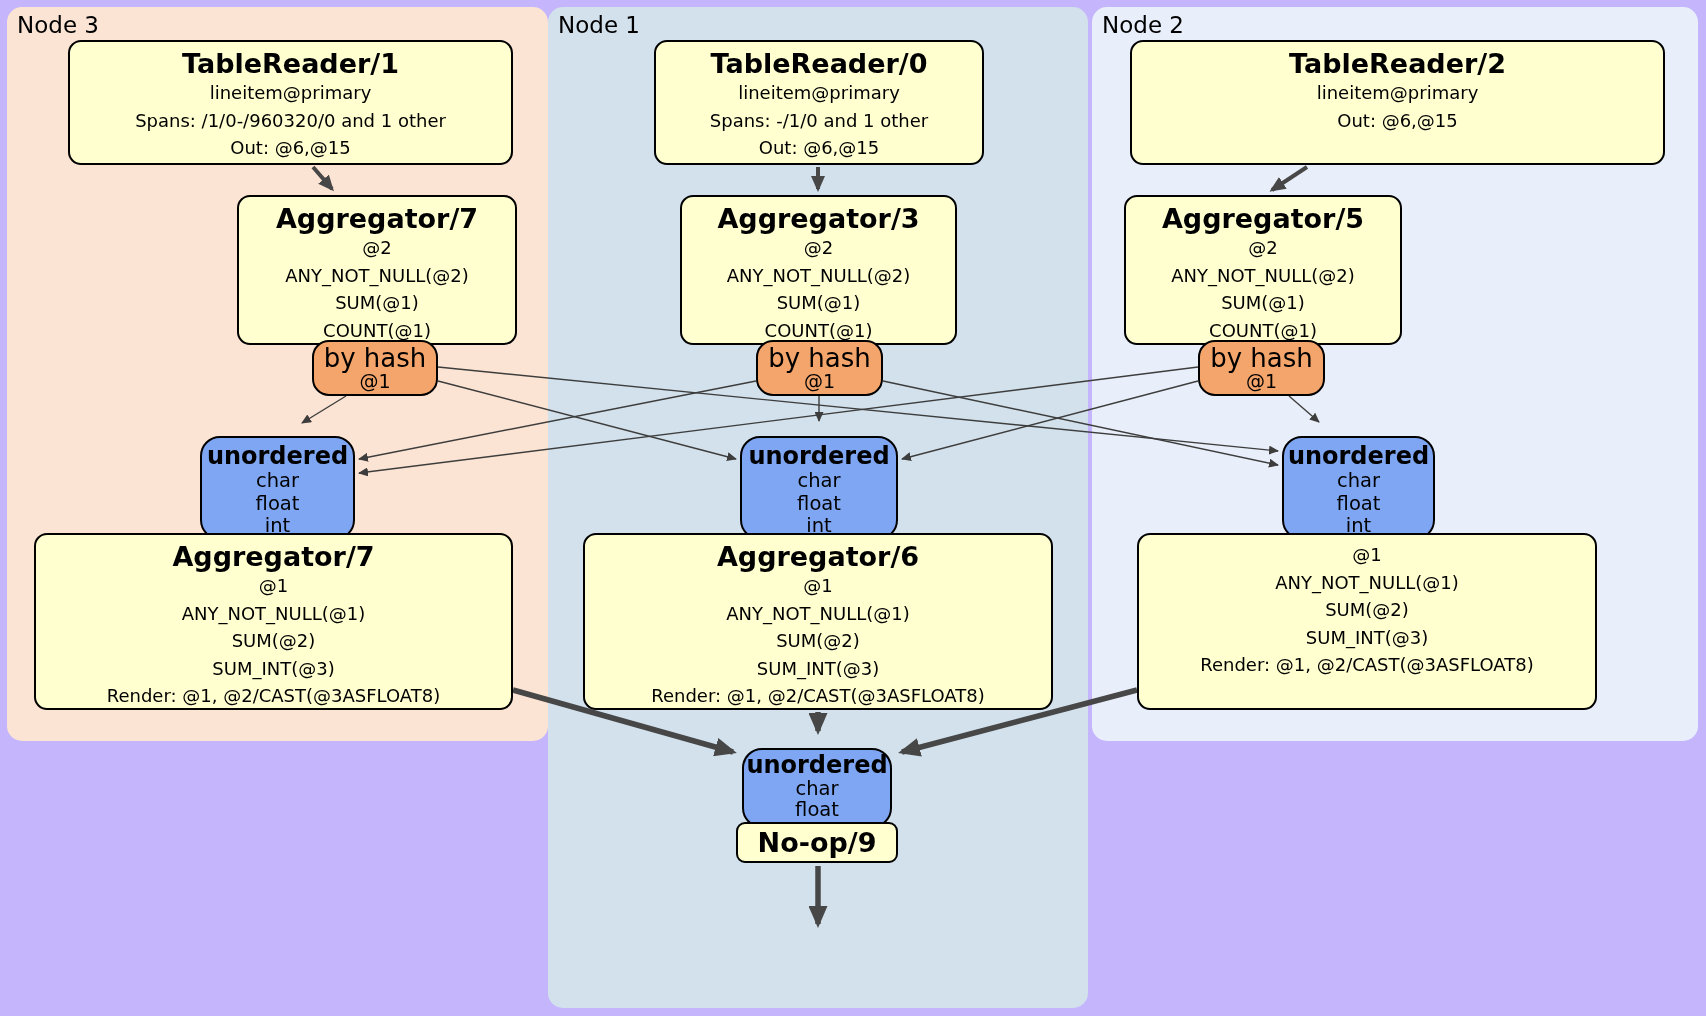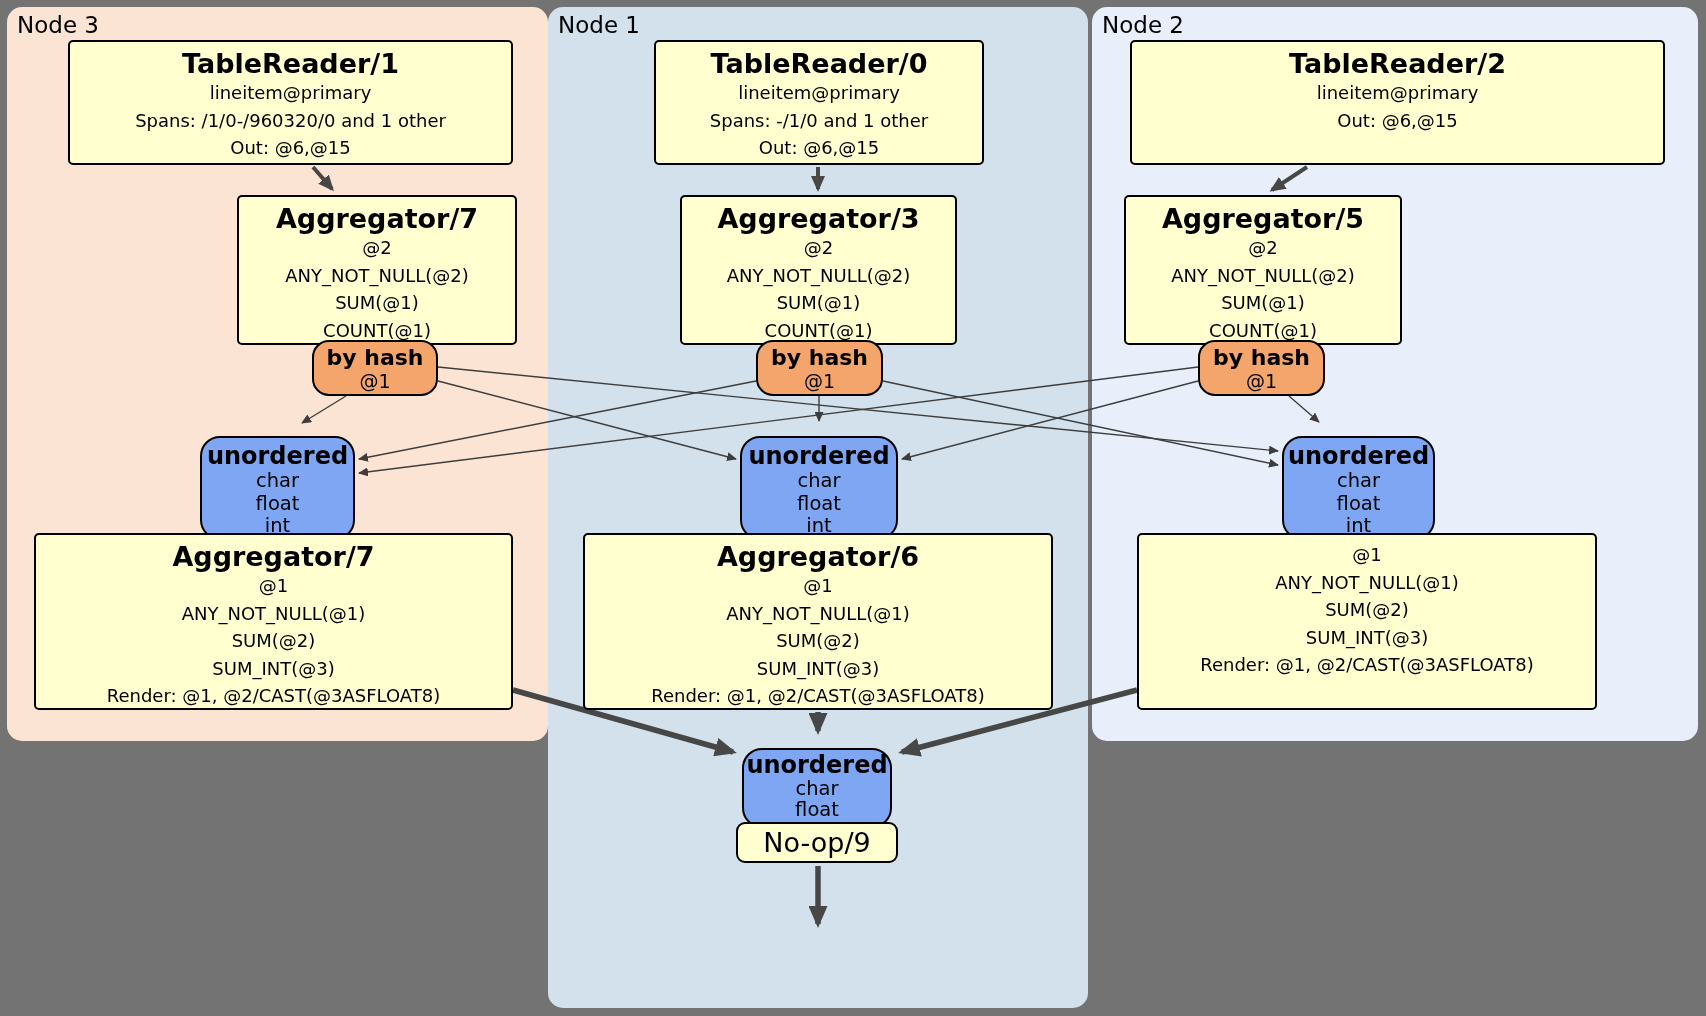--- a/index.html
+++ b/index.html
@@ -1,51 +1,51 @@
 <!DOCTYPE html>
 <html style="--processor-fill: #ffffd0; --router-fill: #f4a56b; --sync-fill: #7ea6f2; --node3-bg: #fce4d4; --node1-bg: #d2e1ec; --node2-bg: #e9effa; --edge-thin: #3d3d3d; --edge-thick: #474747;"><head>
 <meta charset="utf-8">
 <style>
   html,body{margin:0;padding:0;background:#ffffff;}
   body{width:1706px;height:1016px;font-family:"DejaVu Sans",sans-serif;color:#000;}
-  .canvas{position:relative;width:1706px;height:1016px;overflow:hidden;background:#737373;}
+  .canvas{position:relative;width:1706px;height:1016px;overflow:hidden;background:#c4b5fd;}
 
   .panel{position:absolute;border-radius:15px;}
   .panel.n3{background:var(--node3-bg,#fce4d4);}
   .panel.n1{background:var(--node1-bg,#d2e1ec);}
   .panel.n2{background:var(--node2-bg,#e9effa);}
   .nlabel{position:absolute;font-size:23px;line-height:26px;color:#000;}
 
   svg.edges{position:absolute;left:0;top:0;pointer-events:none;}
   .edge-thin{stroke:var(--edge-thin,#3d3d3d);stroke-width:1.4;fill:none;}
   .edge-med{stroke:var(--edge-thick,#474747);stroke-width:4;fill:none;}
   .edge-thick{stroke:var(--edge-thick,#474747);stroke-width:5.5;fill:none;}
   .mfill{fill:var(--edge-thick,#474747);}
 
   .pbox{position:absolute;background:var(--processor-fill,#ffffd0);border:2px solid #000;
-        border-radius:5px;box-sizing:border-box;text-align:center;padding-top:6px;}
+        border-radius:13px;box-sizing:border-box;text-align:center;padding-top:6px;}
   .pbox .t{font-size:27px;font-weight:bold;line-height:31px;white-space:nowrap;}
   .pbox .l{font-size:18px;line-height:27.5px;white-space:nowrap;}
 
   .rbox{position:absolute;background:var(--router-fill,#f4a56b);border:2px solid #000;
         border-radius:17px;box-sizing:border-box;text-align:center;padding-top:3px;}
-  .rbox .rt{font-size:22px;font-weight:bold;line-height:26px;}
+  .rbox .rt{font-size:26px;font-weight:normal;line-height:26px;}
   .rbox .rl{font-size:19px;line-height:21px;}
 
   .sbox{position:absolute;background:var(--sync-fill,#7ea6f2);border:2px solid #000;
         border-radius:20px;box-sizing:border-box;text-align:center;padding-top:5px;margin-top:10px;}
   .sbox .st{font-size:24px;font-weight:bold;line-height:27px;}
   .sbox .sl{font-size:19.5px;line-height:22.5px;}
   .sbox.compact{padding-top:3px;}
   .sbox.compact .st{line-height:25px;}
   .sbox.compact .sl{line-height:21px;}
 
   .tbox{position:absolute;background:var(--processor-fill,#ffffd0);border:2px solid #000;
         border-radius:9px;box-sizing:border-box;display:flex;align-items:center;justify-content:center;
-        font-size:27px;font-weight:normal;}
+        font-size:27px;font-weight:bold;}
 </style>
 </head>
 <body>
 
 <div class="canvas">
 
   <div class="panel n3" style="left:7px;top:7px;width:541px;height:734px"></div>
   <div class="panel n1" style="left:548px;top:7px;width:540px;height:1001px"></div>
   <div class="panel n2" style="left:1092px;top:7px;width:606px;height:734px"></div>
 

